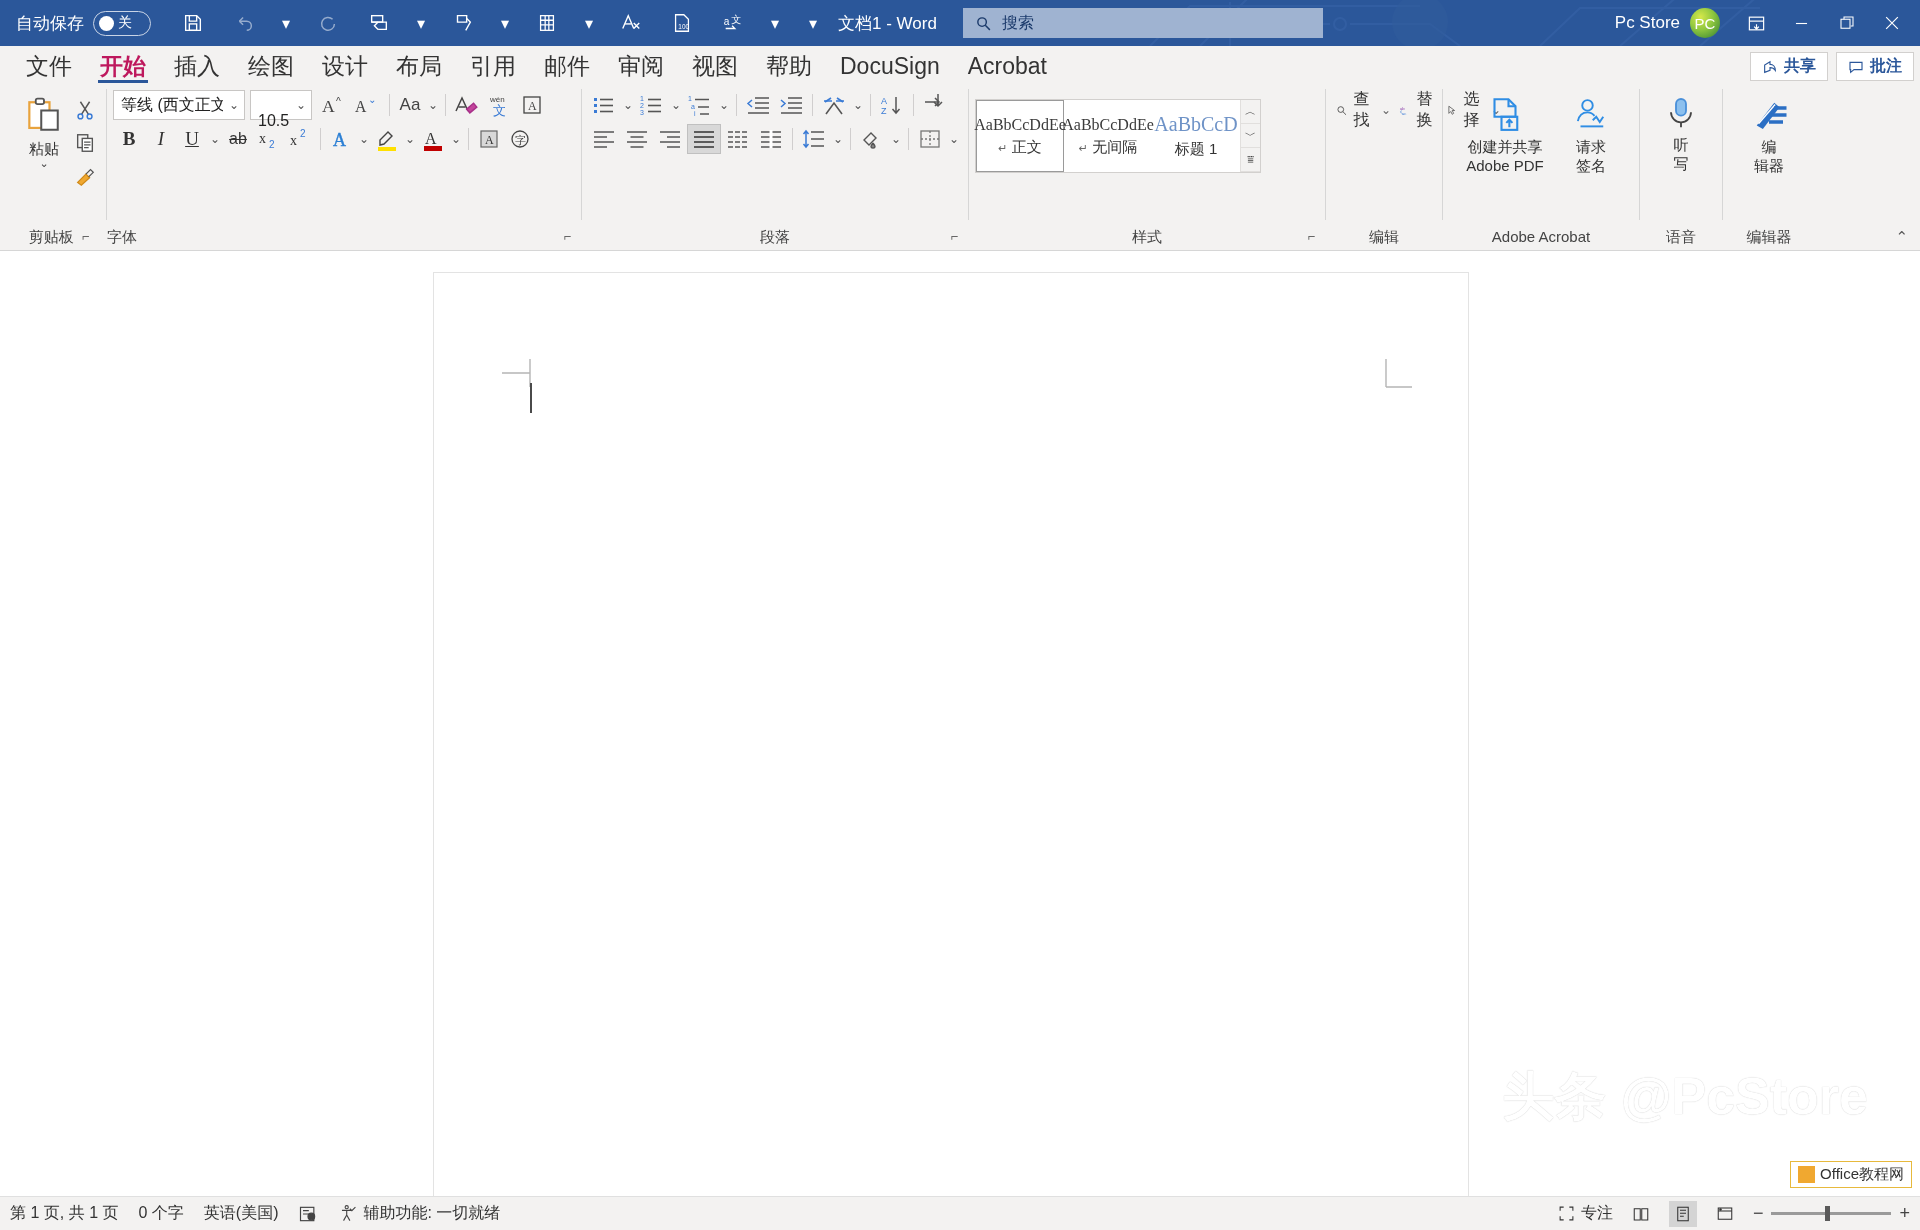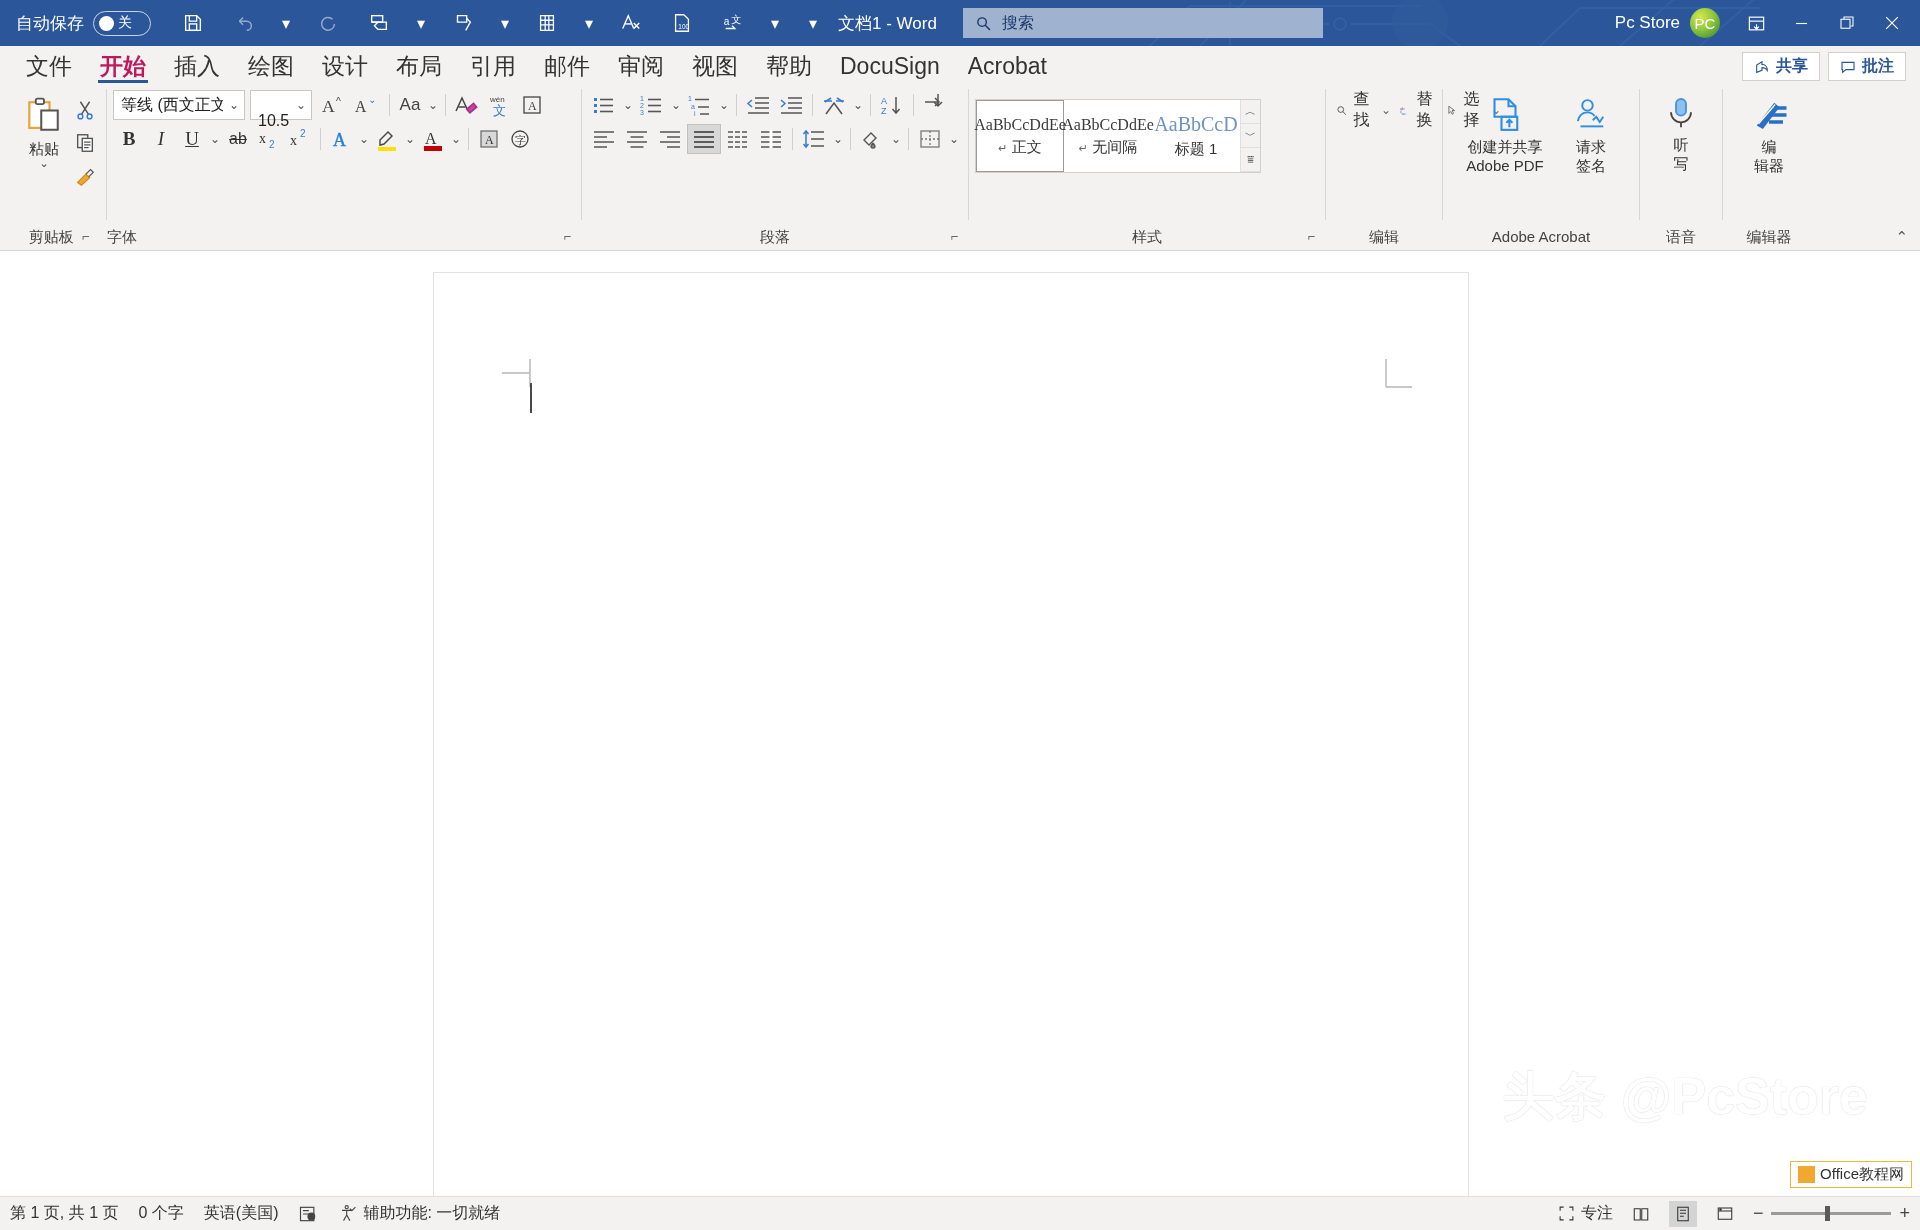--- a/index.html
+++ b/index.html
@@ -61,21 +61,21 @@
     padding-left: 12px; flex: 0 0 37px; position: relative;
   }
   .tab {
     padding: 0 14px; height: 34px; line-height: 34px; font-size: 23px; color: #333;
     position: relative; white-space: nowrap;
   }
   .tab.active { color: #be185d; font-weight: bold; }
   .tab.active::after {
     content: ''; position: absolute; left: 12px; right: 12px; bottom: 0; height: 3px; background: #2b579a;
   }
-  .tab-right { margin-left: auto; display: flex; align-items: flex-end; gap: 8px; padding-right: 14px; padding-bottom: 2px; }
+  .tab-right { margin-left: auto; display: flex; align-items: flex-end; gap: 8px; padding-right: 6px; padding-bottom: 2px; }
   .pillbtn {
     display: flex; align-items: center; gap: 6px; border: 1px solid #d2d0ce; background: #fff;
     height: 29px; padding: 0 11px; color: #2b579a; font-size: 16px; font-weight: bold;
   }
 
   
   .ribbon {
     background: #f3f2f1; flex: 0 0 168px; display: flex; position: relative;
     border-bottom: 1px solid #d6d6d6;
   }

